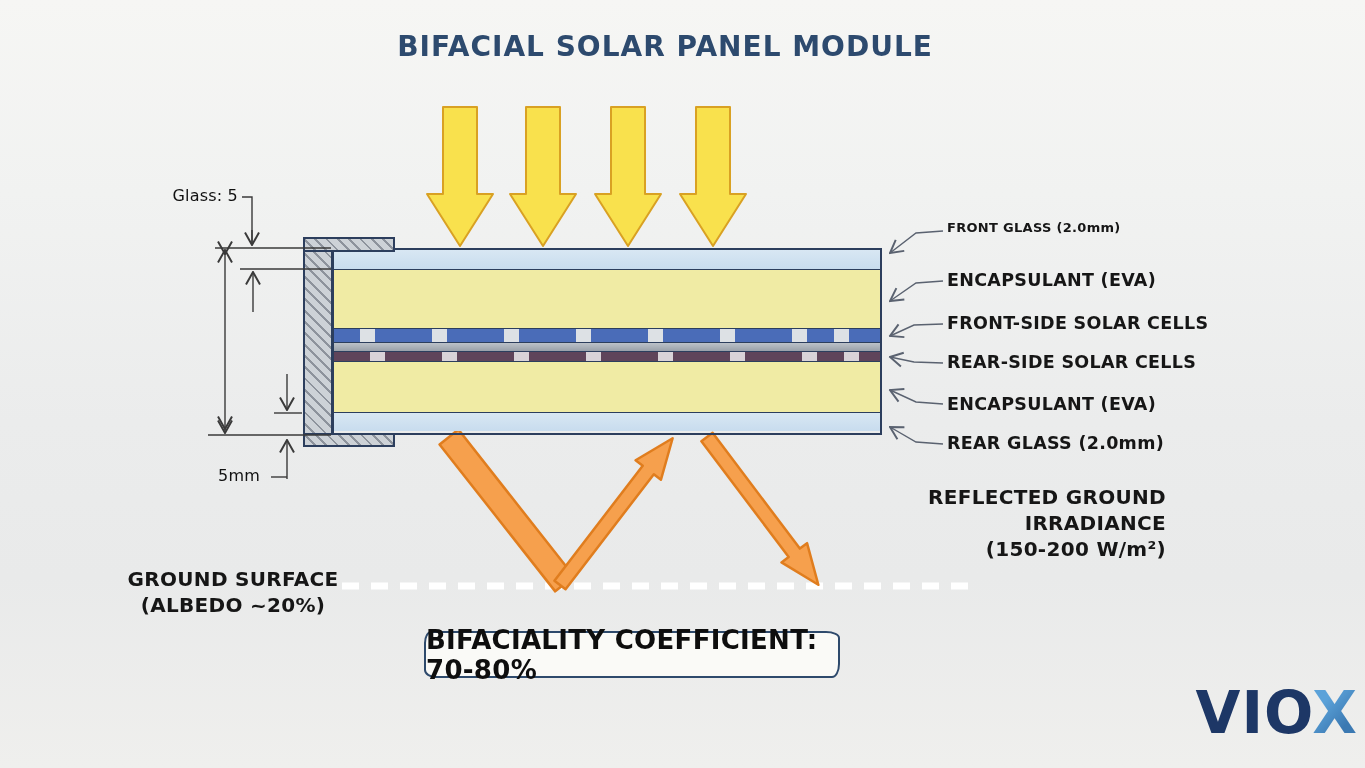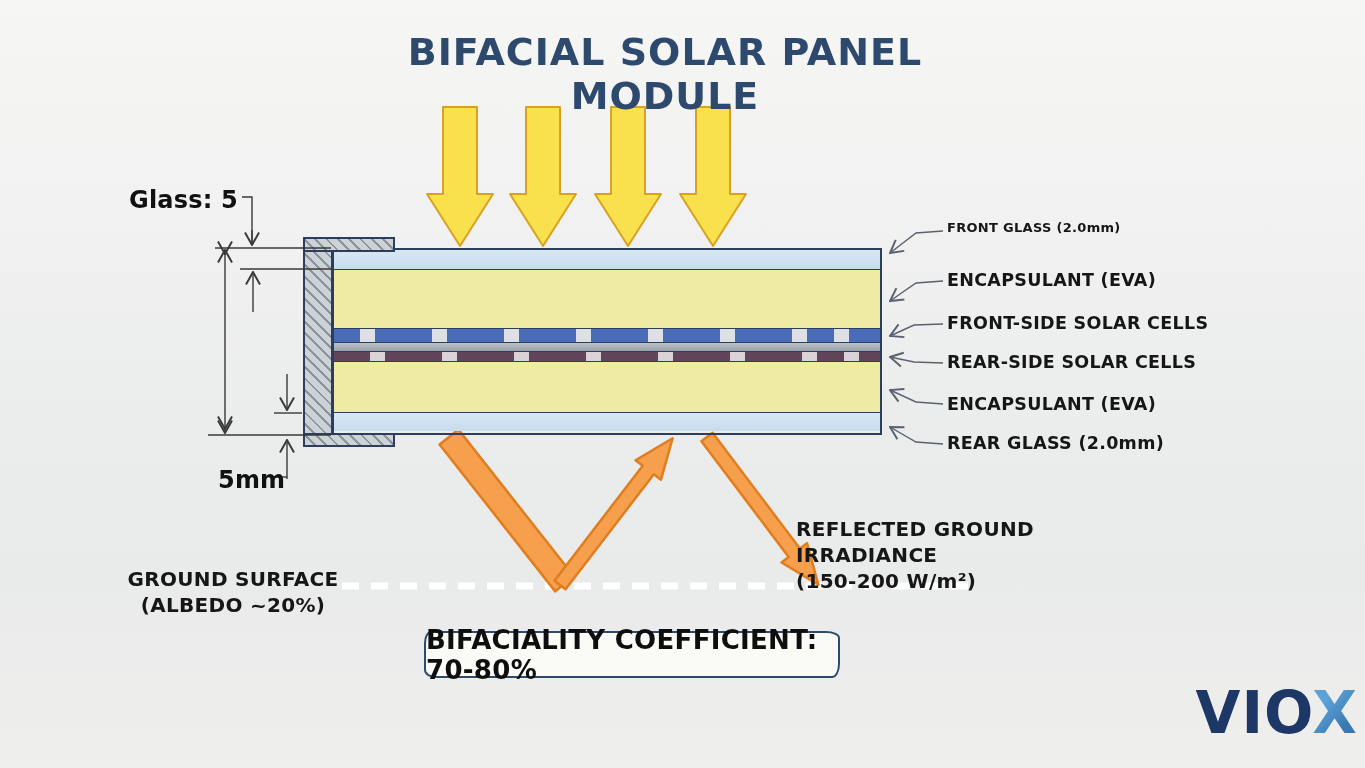--- a/index.html
+++ b/index.html
@@ -11,28 +11,28 @@
   .stage {
     position:relative; width:1365px; height:768px;
     background:linear-gradient(180deg,#f6f6f4 0%,#f1f2f1 25%,#ebecec 55%,#e9eaea 75%,#efefed 100%);
   }
   .abs { position:absolute; }
   svg.layer { position:absolute; left:0; top:0; width:1365px; height:768px; pointer-events:none; }
   .z1{z-index:1}.z2{z-index:2}.z3{z-index:3}.z4{z-index:4}.z5{z-index:5}
 
   .title {
     left:340px; top:30px; width:650px; text-align:center;
-    font-size:38px; font-weight:700; color:#2d4a6e; letter-spacing:1px;
+    font-size:28px; font-weight:700; color:#2d4a6e; letter-spacing:1px;
   }
   .lbl { color:#161616; font-weight:600; letter-spacing:.3px; }
   .sun-label { left:762px; top:125px; width:255px; text-align:center; font-size:20px; line-height:25px; }
-  .reflected-label { left:796px; top:516px; width:370px; text-align:left; font-size:20px; line-height:26px; }
+  .reflected-label { left:796px; top:484px; width:370px; text-align:right; font-size:20px; line-height:26px; }
   .ground-label { left:108px; top:566px; width:250px; text-align:center; font-size:20px; line-height:26px; }
 
-  .dim-label { color:#111; font-weight:700; font-size:24px; letter-spacing:.2px; }
+  .dim-label { color:#111; font-weight:400; font-size:16px; letter-spacing:.2px; }
   .glass-dim   { left:120px; top:186px; width:118px; text-align:right; }
   .thick-dim   { left:58px;  top:331px; width:158px; text-align:left; }
   .rear-dim    { left:218px; top:466px; width:56px;  text-align:left; }
 
   
   .panel {
     left:332px; top:248px; width:550px; height:187px;
     border:2px solid #2c3e5d;
   }
   .layer-row { width:100%; }

